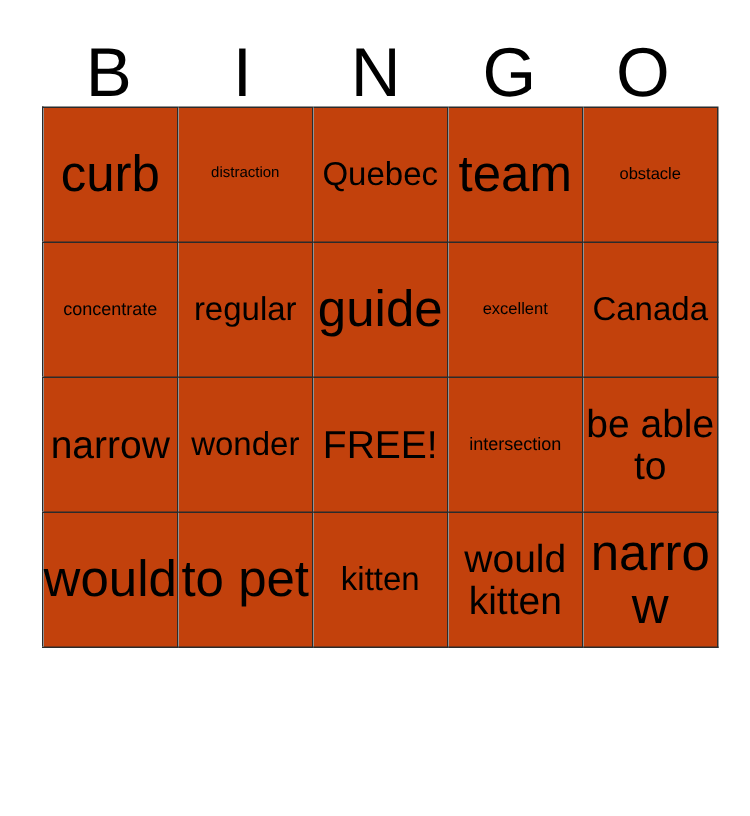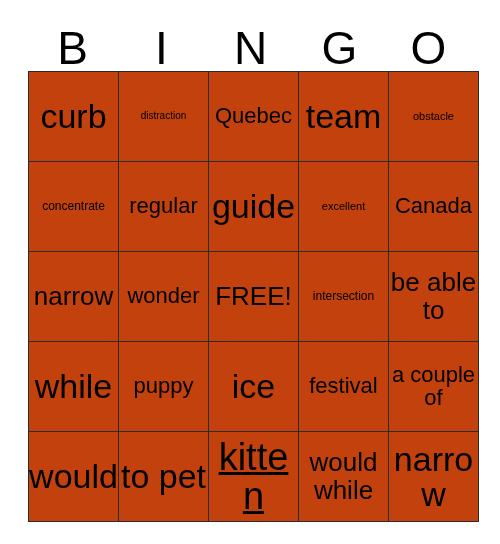--- a/index.html
+++ b/index.html
@@ -74,21 +74,21 @@
     text-align: center;
     line-height: 1.02;
     color: #000000;
     word-wrap: break-word;
     overflow-wrap: break-word;
     hyphens: none;
   }
 
   
   .fs-xxl { font-size: 34px; }
-  .fs-xl  { font-size: 38px; text-decoration: underline; }
+  .fs-xl  { font-size: 22px; }
   .fs-lg  { font-size: 26px; }
   .fs-md  { font-size: 22px; }
   .fs-sm  { font-size: 11px; }
   .fs-xs  { font-size: 10px; }
   .fs-xxs { font-size: 12px; }
 
   .lines-2 { line-height: 1.06; }
   .lines-3 { line-height: 1.04; }
 </style>
 </head>
@@ -162,47 +162,30 @@
         </td>
         <td class="cell">
           <span class="cell-text fs-xxs">intersection</span>
         </td>
         <td class="cell">
           <span class="cell-text fs-lg lines-2">be able to</span>
         </td>
       </tr>
       <tr class="grid-row">
         <td class="cell">
-          <span class="cell-text fs-xxl">while</span>
-        </td>
-        <td class="cell">
-          <span class="cell-text fs-md">puppy</span>
-        </td>
-        <td class="cell">
-          <span class="cell-text fs-xxl">ice</span>
-        </td>
-        <td class="cell">
-          <span class="cell-text fs-md">festival</span>
-        </td>
-        <td class="cell">
-          <span class="cell-text fs-md lines-3">a couple of</span>
-        </td>
-      </tr>
-      <tr class="grid-row">
-        <td class="cell">
           <span class="cell-text fs-xxl">would</span>
         </td>
         <td class="cell">
           <span class="cell-text fs-xxl lines-2">to pet</span>
         </td>
         <td class="cell">
           <span class="cell-text fs-xl">kitten</span>
         </td>
         <td class="cell">
-          <span class="cell-text fs-lg lines-2">would while</span>
+          <span class="cell-text fs-lg lines-2">would kitten</span>
         </td>
         <td class="cell">
           <span class="cell-text fs-xxl">narrow</span>
         </td>
       </tr>
     </tbody>
   </table>
 
 </div>
 

